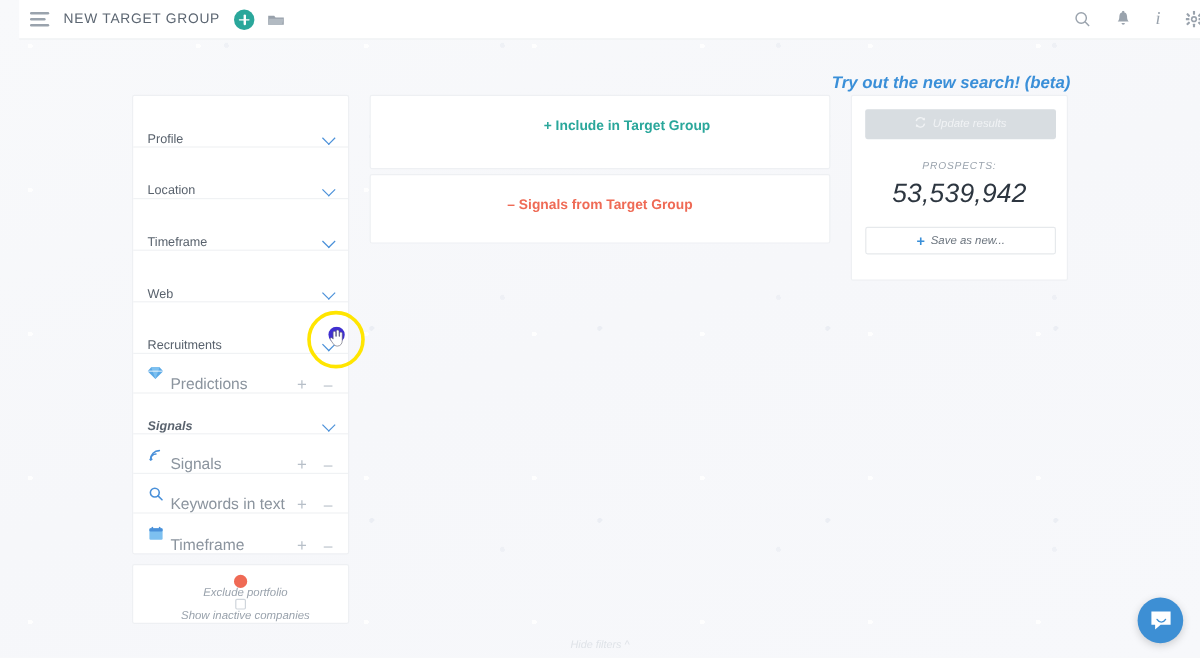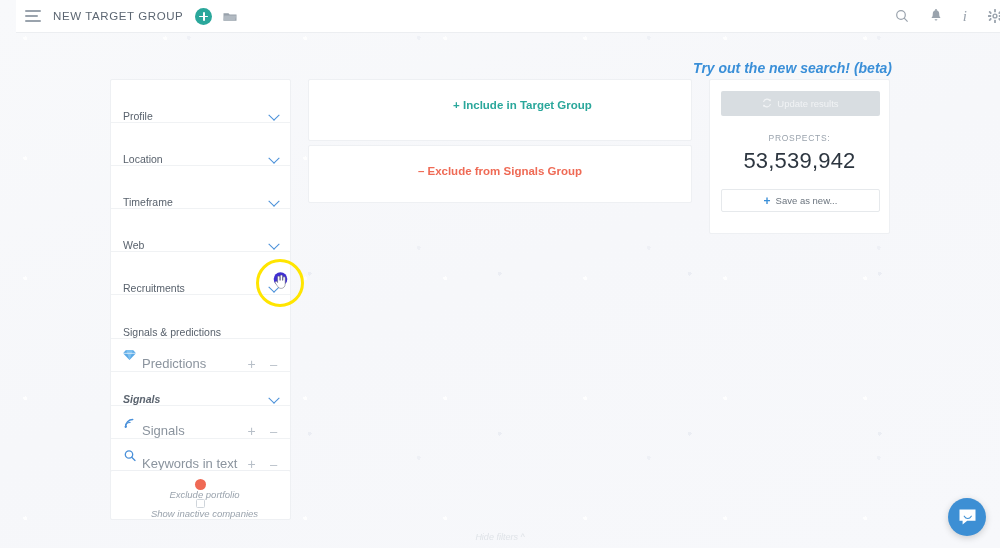--- a/index.html
+++ b/index.html
@@ -150,20 +150,21 @@
   .card-text { margin-top: 19px; font-size: 11.5px; font-weight: bold; white-space: nowrap; }
   .include-text { color: #2aa79b; margin-left: 45px; }
   .exclude-text { color: #ef6a55; }
 
   
   .results-panel {
     position: absolute; left: 709px; top: 79px;
     width: 181px; height: 155px;
     background: #fff; border: 1px solid #eef0f3; border-radius: 2px;
     padding: 11px 11px 0 11px;
+    font-style: italic;
   }
   .update-btn {
     width: 159px; height: 25px; background: #d8dde1;
     border: none; border-radius: 2px;
     display: flex; align-items: center; justify-content: center; gap: 5px;
     color: #f1f3f5; font-size: 9.5px; cursor: default;
   }
   .prospects-label {
     margin-top: 17px; text-align: center;
     font-size: 8.5px; letter-spacing: 0.7px; color: #9aa3ad;
@@ -289,23 +290,20 @@
     <div class="frow tall">
       <span class="flabel">Web</span>
       <span class="chev"></span>
     </div>
 
     <div class="frow tall">
       <span class="flabel">Recruitments</span>
       <span class="chev"></span>
     </div>
 
-    <div class="frow signals-head-row">
-      <span class="flabel">Signals &amp; predictions</span>
-    </div>
 
     <div class="frow sub">
       <span class="ricon">
         <svg width="13" height="11" viewBox="0 0 13 11">
           <path d="M3 0.6h7l3 3.2-6.5 6.6L0 3.8z" fill="#5aa9e6"></path>
           <path d="M3 0.6h7l-3.5 9.8z" fill="#7dc0f0"></path>
           <path d="M0 3.8h13" stroke="#ffffff" stroke-width="0.7" fill="none"></path>
         </svg>
       </span>
       <span class="flabel">Predictions</span>
@@ -377,21 +375,21 @@
       <span class="cb-empty"></span>
       <span class="pf-label">Show inactive companies</span>
     </div>
   </div>
 
   <div class="center-card" id="card-include">
     <span class="card-text include-text">+ Include in Target Group</span>
   </div>
 
   <div class="center-card" id="card-exclude">
-    <span class="card-text exclude-text">– Exclude from Signals Group</span>
+    <span class="card-text exclude-text">– Signals from Target Group</span>
   </div>
 
   <div class="results-panel">
 
     <div class="update-btn">
       <span>
         <svg width="10" height="10" viewBox="0 0 10 10">
           <path d="M8.4 3.1A3.7 3.7 0 0 0 1.5 4" fill="none" stroke="#f1f3f5" stroke-width="1.1"></path>
           <path d="M1.6 6.9A3.7 3.7 0 0 0 8.5 6" fill="none" stroke="#f1f3f5" stroke-width="1.1"></path>
           <path d="M8.8 0.9l-.2 2.4-2.2-.6z" fill="#f1f3f5"></path>

